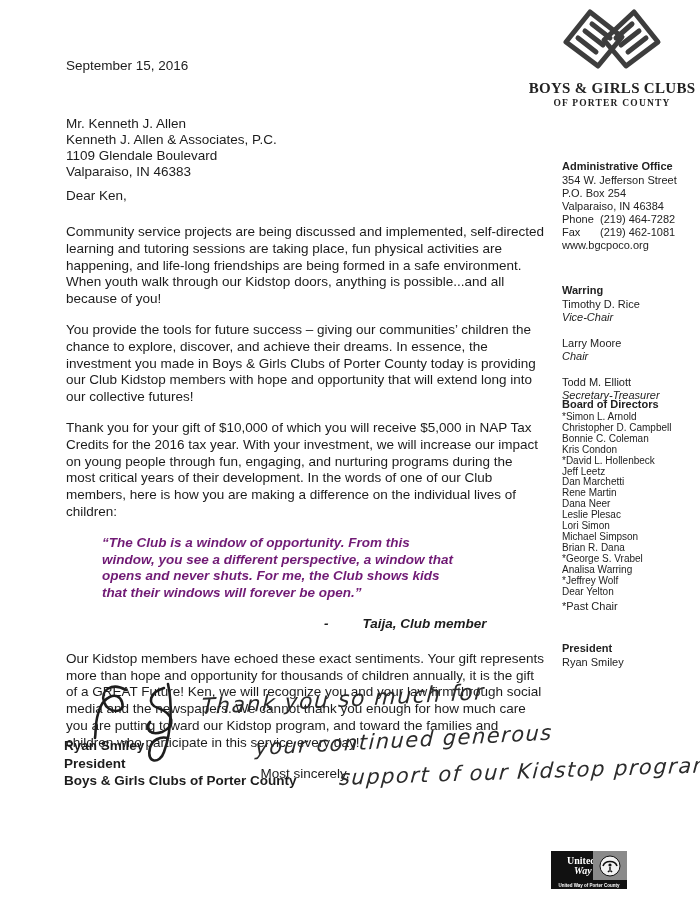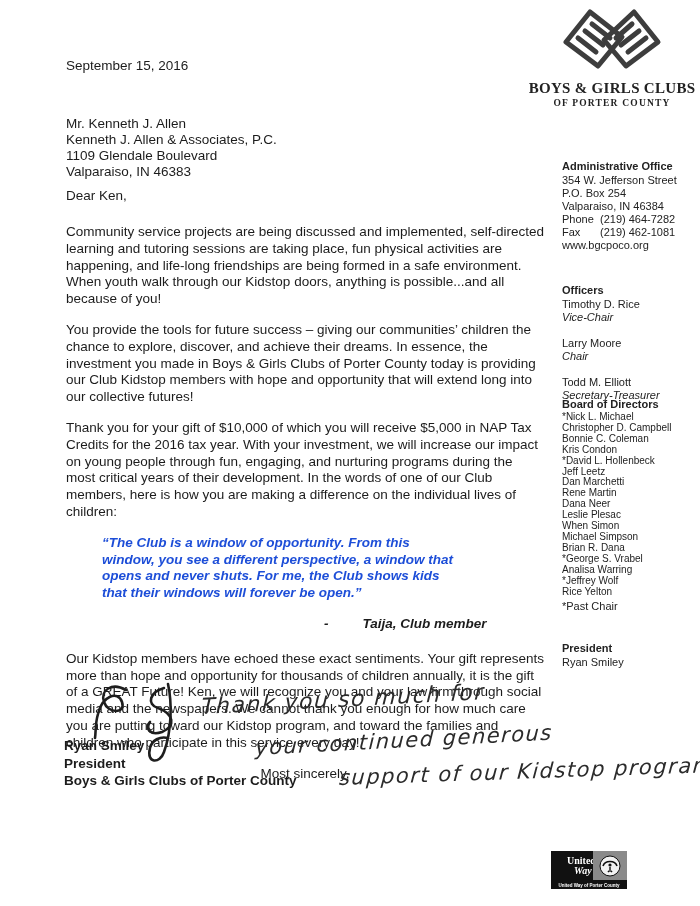--- a/index.html
+++ b/index.html
@@ -12,21 +12,21 @@
   
   .logo-block{position:absolute;left:528px;top:4px;width:168px;text-align:center;}
   .logo-icon{display:block;margin:0 auto 2px auto;}
   .org-name{font-family:"Liberation Serif",serif;font-weight:bold;font-size:15px;letter-spacing:.3px;color:#222;white-space:nowrap;}
   .org-subname{font-size:9.5px;font-weight:bold;letter-spacing:1.2px;color:#222;margin-top:1px;font-family:Liberation Serif, serif;}
   
   .recipient{position:absolute;left:66px;top:116px;font-size:13.5px;line-height:16px;}
   .salutation{position:absolute;left:66px;top:188px;font-size:13.5px;}
   .letter-body{position:absolute;left:66px;top:224px;width:478px;font-size:13.5px;line-height:16.8px;}
   .letter-body p{margin:0 0 14px 0;}
-  .quote{margin:2px 30px 10px 36px;width:352px;font-style:italic;font-weight:bold;color:#1d4ed8;}
+  .quote{margin:2px 30px 10px 36px;width:352px;font-style:italic;font-weight:bold;color:#701a75;}
   .attribution{display:flex;gap:34px;margin:14px 0 18px 258px;font-style:italic;font-weight:bold;}
   .closing{margin-top:4px;text-align:center;}
   .signer{position:absolute;left:64px;top:737px;font-size:13.5px;line-height:17.5px;font-weight:bold;}
   .signature-svg{position:absolute;left:92px;top:680px;}
   
   .hand{
     position:absolute;font-family:"DejaVu Sans",sans-serif;font-style:italic;
     color:#2b2b2b;letter-spacing:1.5px;white-space:nowrap;transform-origin:left top;
   }
   .hand-1{left:202px;top:694px;font-size:22px;transform:rotate(-3deg) skewX(-6deg);}
@@ -134,55 +134,55 @@
         <span>(219) 464-7282</span>
       </div>
       <div class="contact-row">
         <span class="lbl">Fax</span>
         <span>(219) 462-1081</span>
       </div>
       <div>www.bgcpoco.org</div>
     </div>
 
     <div class="sb-section sb-officers">
-      <div class="sb-h">Officers</div>
+      <div class="sb-h">Warring</div>
       <div class="officer">
         <div>Timothy D. Rice</div>
         <div class="title">Vice-Chair</div>
       </div>
       <div class="officer">
         <div>Larry Moore</div>
         <div class="title">Chair</div>
       </div>
       <div class="officer">
         <div>Todd M. Elliott</div>
         <div class="title">Secretary-Treasurer</div>
       </div>
     </div>
 
     <div class="sb-section sb-board">
       <div class="sb-h">Board of Directors</div>
       <div class="board-list">
-        <div>*Nick L. Michael</div>
+        <div>*Simon L. Arnold</div>
         <div>Christopher D. Campbell</div>
         <div>Bonnie C. Coleman</div>
         <div>Kris Condon</div>
         <div>*David L. Hollenbeck</div>
         <div>Jeff Leetz</div>
         <div>Dan Marchetti</div>
         <div>Rene Martin</div>
         <div>Dana Neer</div>
         <div>Leslie Plesac</div>
-        <div>When Simon</div>
+        <div>Lori Simon</div>
         <div>Michael Simpson</div>
         <div>Brian R. Dana</div>
         <div>*George S. Vrabel</div>
         <div>Analisa Warring</div>
         <div>*Jeffrey Wolf</div>
-        <div>Rice Yelton</div>
+        <div>Dear Yelton</div>
       </div>
     </div>
 
     <div class="sb-section sb-pastchair">*Past Chair</div>
 
     <div class="sb-section sb-president">
       <div class="sb-h">President</div>
       <div>Ryan Smiley</div>
     </div>
   </div>

